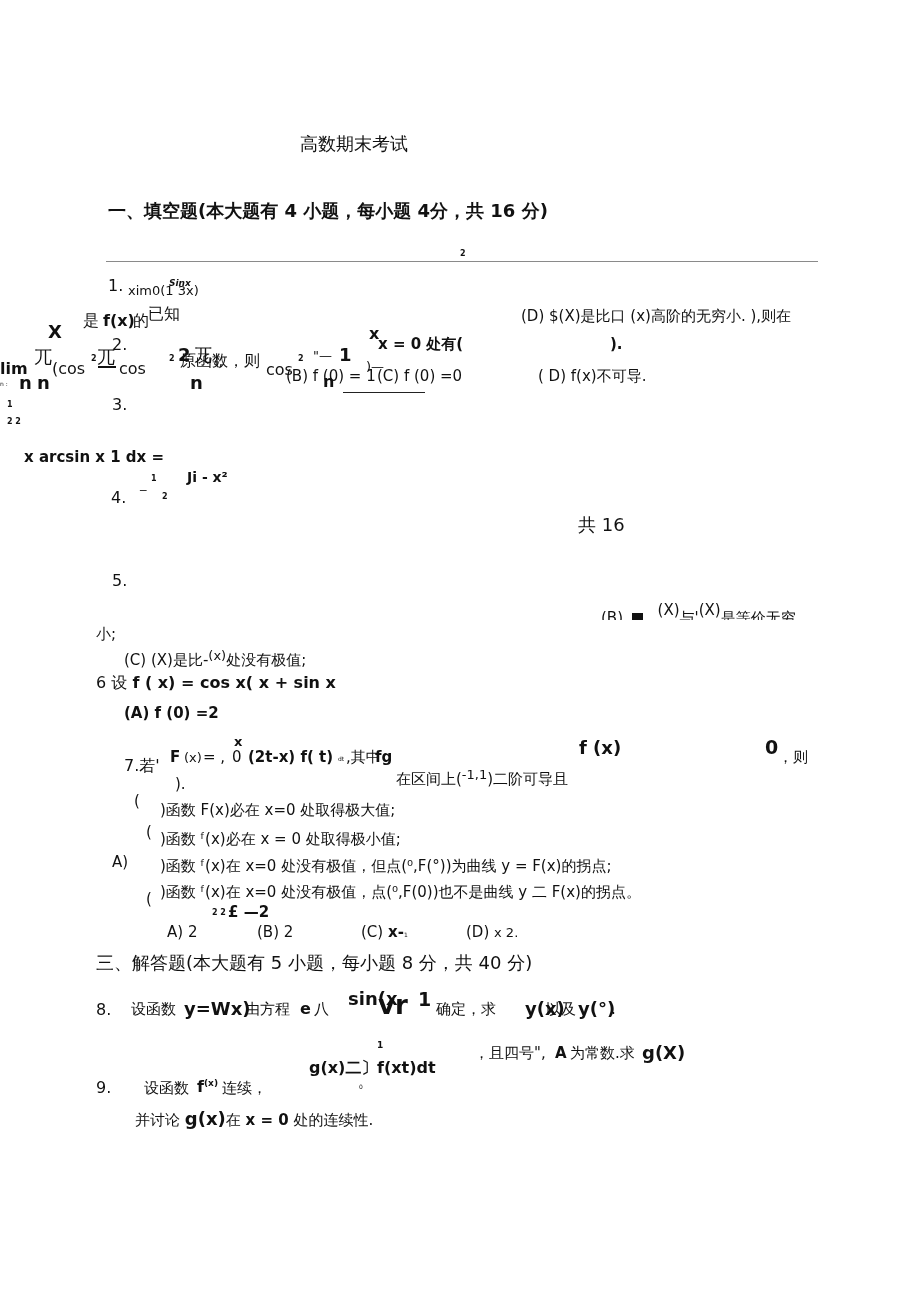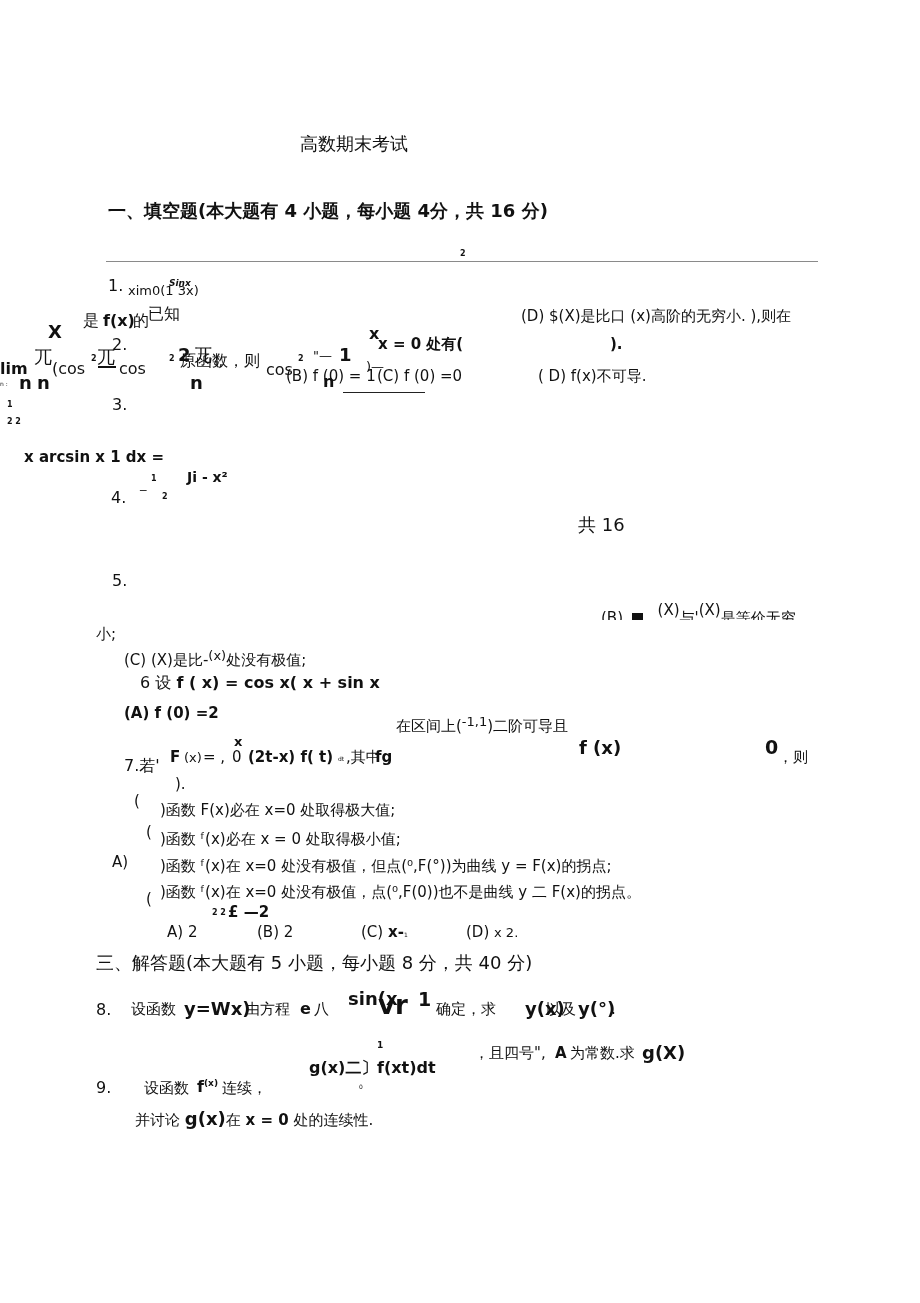--- a/index.html
+++ b/index.html
@@ -98,40 +98,40 @@
 <div class="t s15 clip" style="left:601px; top:603px;text-align:center;">
   <span style="display:inline-block; padding-top:8px;">(B)</span>
   <span class="blk" style="margin-left:4px;"></span>
   <span style="display:inline-block; vertical-align:top; margin-left:10px;">(X)</span><span style="display:inline-block; padding-top:8px;">与'</span><span style="display:inline-block; vertical-align:top;">(X)</span><span style="display:inline-block; padding-top:8px;">是等价无穷</span>
 </div>
 <div class="t s15" style="left:96px; top:627px;">小;</div>
 <div class="t s15" style="left:124px; top:649px;">
   <span>(C) (X)是比-</span><span class="s7" style="vertical-align:5px;">(x)</span><span>处没有极值;</span>
 </div>
 
-<div class="t s16" style="left:96px; top:675px;margin-left:44px;">
+<div class="t s16" style="left:96px; top:675px;">
   <span>6</span>
   <span>设</span>
   <span class="b">f ( x) = cos x( x + sin x</span>
 </div>
 <div class="t s15" style="left:124px; top:706px;">
   <span class="b">(A) f (0) =2</span>
 </div>
 
 <div class="t s16" style="left:124px; top:758px;">7.若'</div>
 <div class="t s15 b" style="left:170px; top:750px;">F</div>
 <div class="t s7" style="left:184px; top:751px;">(x)</div>
 <div class="t s15" style="left:203px; top:750px;">= ,</div>
 <div class="t s7 b" style="left:234px; top:735px;">x</div>
 <div class="t s15" style="left:232px; top:750px;">0</div>
 <div class="t s15 b" style="left:248px; top:750px;">(2t-x) f( t)</div>
 <div class="t s6" style="left:338px; top:756px;">dt</div>
 <div class="t s15" style="left:346px; top:750px;">,其中</div>
 <div class="t s15 b" style="left:375px; top:750px;">fg</div>
-<div class="t s15" style="left:396px; top:715px;">
+<div class="t s15" style="left:396px; top:768px;">
   <span>在区间上(</span><span class="s7" style="vertical-align:5px;">-1,1</span><span>)二阶可导且</span>
 </div>
 <div class="t s18 b" style="left:579px; top:739px;">f (x)</div>
 <div class="t s19 b" style="left:765px; top:738px;">0</div>
 <div class="t s15" style="left:778px; top:750px;">，则</div>
 <div class="t s15" style="left:175px; top:777px;">).</div>
 
 <div class="t s15" style="left:134px; top:794px;">(</div>
 <div class="t s15" style="left:160px; top:803px;">)函数 F(x)必在 x=0 处取得极大值;</div>
 <div class="t s15" style="left:146px; top:825px;">(</div>

